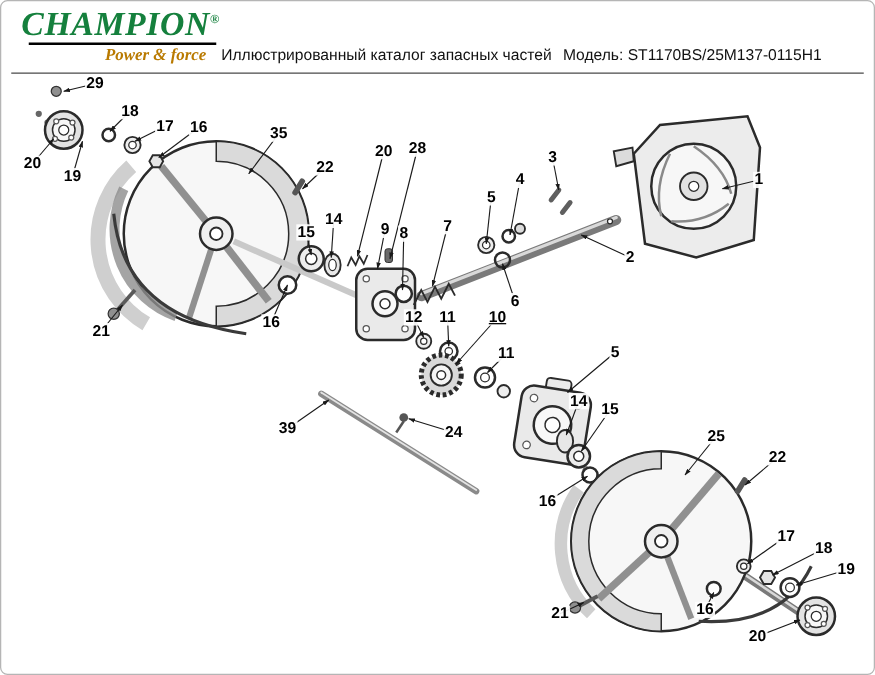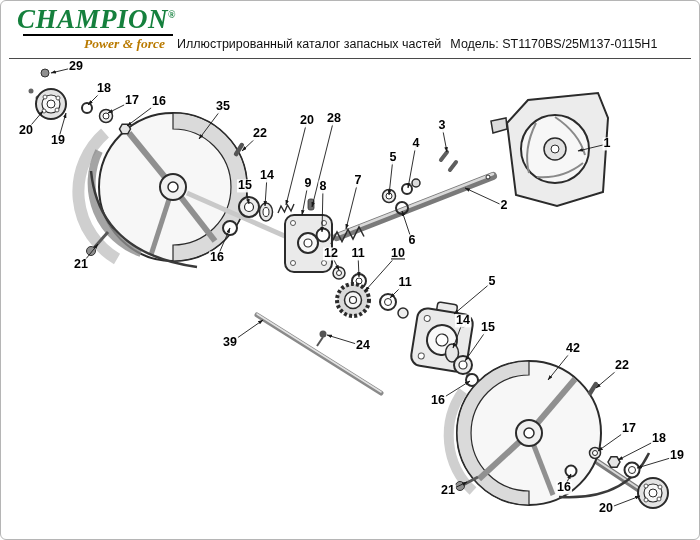--- a/index.html
+++ b/index.html
@@ -280,21 +280,21 @@
       <div class="callout" style="left: 330px; top: 253px;">12</div>
       <div class="callout" style="left: 357px; top: 253px;">11</div>
       <div class="callout" style="left: 397px; top: 253px; text-decoration: underline;">10</div>
       <div class="callout" style="left: 404px; top: 282px;">11</div>
       <div class="callout" style="left: 491px; top: 281px;">5</div>
       <div class="callout" style="left: 229px; top: 342px;">39</div>
       <div class="callout" style="left: 362px; top: 345px; text-align: center;">24</div>
       <div class="callout" style="left: 462px; top: 320px;">14</div>
       <div class="callout" style="left: 487px; top: 327px;">15</div>
       <div class="callout" style="left: 437px; top: 400px;">16</div>
-      <div class="callout" style="left: 572px; top: 348px;">42</div>
+      <div class="callout" style="left: 572px; top: 348px;">25</div>
       <div class="callout" style="left: 621px; top: 365px;">22</div>
       <div class="callout" style="left: 628px; top: 428px;">17</div>
       <div class="callout" style="left: 658px; top: 438px;">18</div>
       <div class="callout" style="left: 676px; top: 455px;">19</div>
       <div class="callout" style="left: 447px; top: 490px;">21</div>
       <div class="callout" style="left: 563px; top: 487px;">16</div>
       <div class="callout" style="left: 605px; top: 508px;">20</div>
     </div>
 
 </div>

